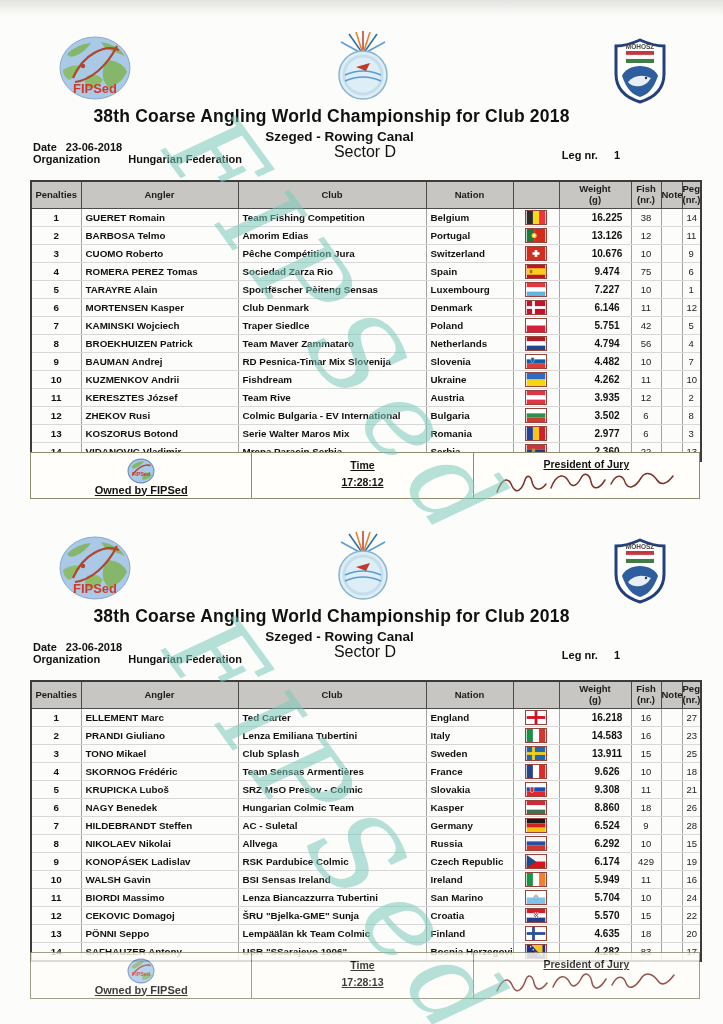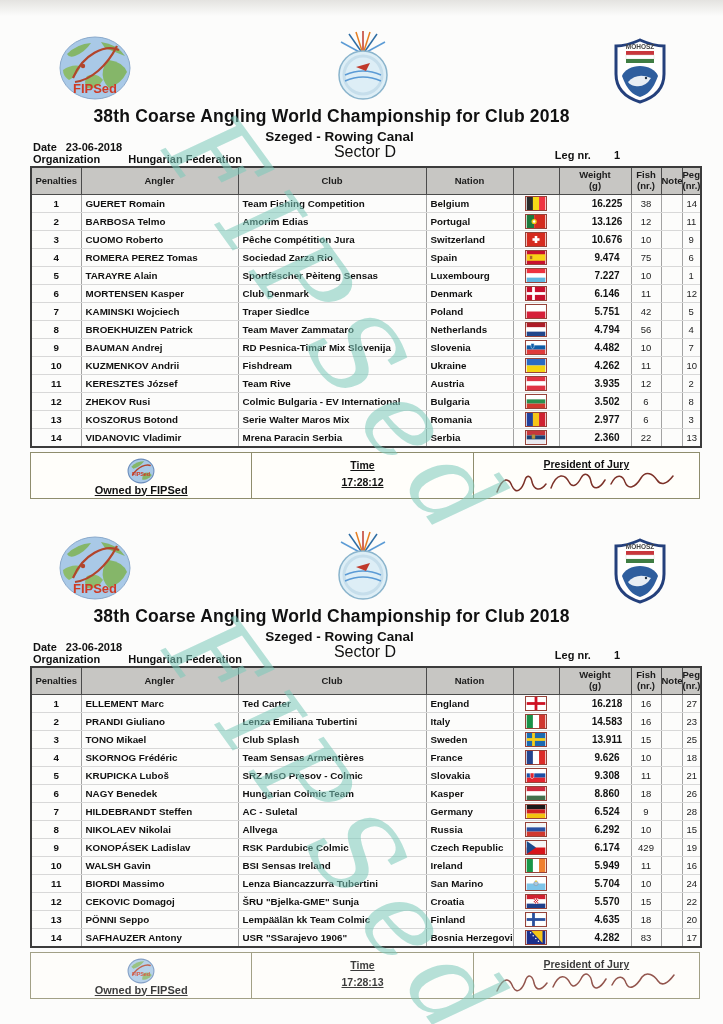--- a/index.html
+++ b/index.html
@@ -24,23 +24,23 @@
     font-size:13.5px;font-weight:bold;padding-left:8px;}
 
   .meta{position:absolute;top:129px;left:30px;width:670px;height:24px;font-size:11px;font-weight:bold;}
   .meta .line1{position:absolute;top:0;left:3px;}
   .meta .line2{position:absolute;top:12px;left:3px;}
   .meta .lbl{margin-right:9px;}
   .meta .org-val{margin-left:28px;}
   .sector{position:absolute;top:2px;left:0;width:670px;text-align:center;
     font-size:16px;font-weight:normal;}
   .leg{position:absolute;top:8px;right:80px;font-size:11px;font-weight:bold;}
-  .leg span{margin-left:23px;}
-
-  table.tbl{position:absolute;top:154px;left:30px;width:670px;border-collapse:collapse;
+  .leg span{margin-left:16px;}
+
+  table.tbl{position:absolute;top:168px;left:30px;width:670px;border-collapse:collapse;
     table-layout:fixed;border:2px solid #3c3c3c;}
   .tbl th{background:#c7c6c3;border:1px solid #4b4b4b;font-size:9.5px;line-height:1.12;
     padding:2px 0;height:22px;vertical-align:middle;color:#1c1c1c;}
   .tbl td{border-left:1px solid #a3a3a3;border-right:1px solid #a3a3a3;
     border-bottom:1px solid #d8d8d8;height:17px;padding:0 4px;
     font-size:9.8px;font-weight:bold;white-space:nowrap;overflow:hidden;}
   .tbl td.c-rank{text-align:center;}
   .tbl td.c-weight{text-align:center;font-size:10px;padding-left:28px;}
   .tbl td.c-fish,.tbl td.c-note,.tbl td.c-peg{font-weight:normal;color:#222;
     text-align:center;font-size:9.5px;}

